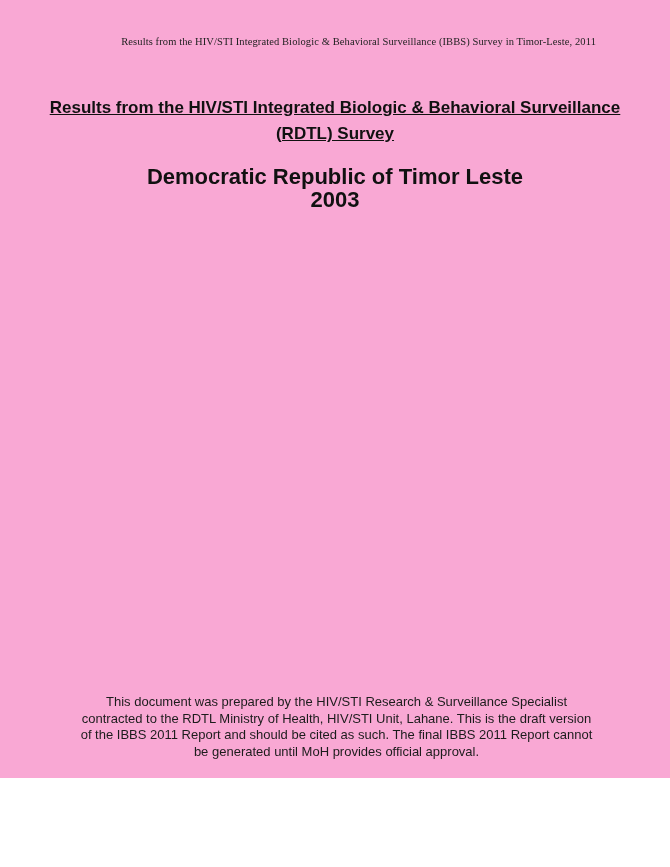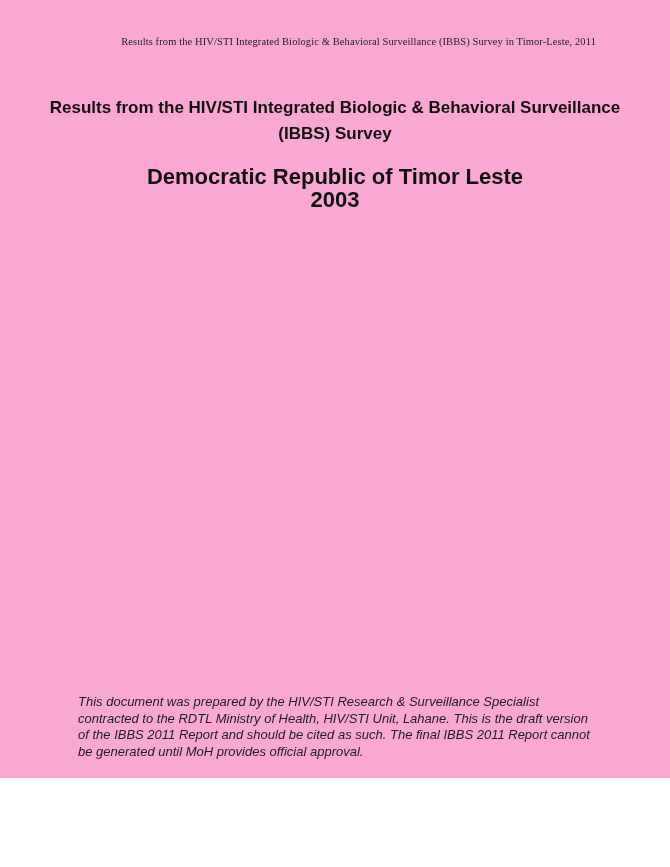--- a/index.html
+++ b/index.html
@@ -29,20 +29,21 @@
   .title-block {
     position: absolute;
     top: 95px;
     left: 0;
     right: 0;
     text-align: center;
     font-weight: bold;
     font-size: 17px;
     line-height: 26px;
     color: #111111;
+    text-decoration: underline;
   }
   .subtitle-block {
     position: absolute;
     top: 165px;
     left: 0;
     right: 0;
     text-align: center;
     font-weight: bold;
     font-size: 22px;
     line-height: 23px;
@@ -50,22 +51,21 @@
   }
   .disclaimer {
     position: absolute;
     top: 694px;
     left: 78px;
     width: 517px;
     margin: 0;
     font-size: 13px;
     line-height: 16.5px;
     color: #1c1c1c;
-    text-align: left;
-    font-style: italic;
+    text-align: center;
   }
   .page-number {
     position: absolute;
     top: 794px;
     left: 0;
     right: 0;
     text-align: center;
     font-family: "Liberation Serif", serif;
     font-size: 12.5px;
     color: #333333;
@@ -73,21 +73,21 @@
 </style>
 </head>
 <body>
 
 <div class="page">
 
   <div class="running-header">Results from the HIV/STI Integrated Biologic &amp; Behavioral Surveillance (IBBS) Survey in Timor-Leste, 2011</div>
 
   <div class="title-block">
     <div>Results from the HIV/STI Integrated Biologic &amp; Behavioral Surveillance</div>
-    <div>(IBBS) Survey</div>
+    <div>(RDTL) Survey</div>
   </div>
 
   <div class="subtitle-block">
     <div>Democratic Republic of Timor Leste</div>
     <div>2003</div>
   </div>
 
   <p class="disclaimer">This document was prepared by the HIV/STI Research &amp; Surveillance Specialist contracted to the RDTL Ministry of Health, HIV/STI Unit, Lahane. This is the draft version of the IBBS 2011 Report and should be cited as such. The final IBBS 2011 Report cannot be generated until MoH provides official approval.</p>
 
   <div class="page-number">1</div>

